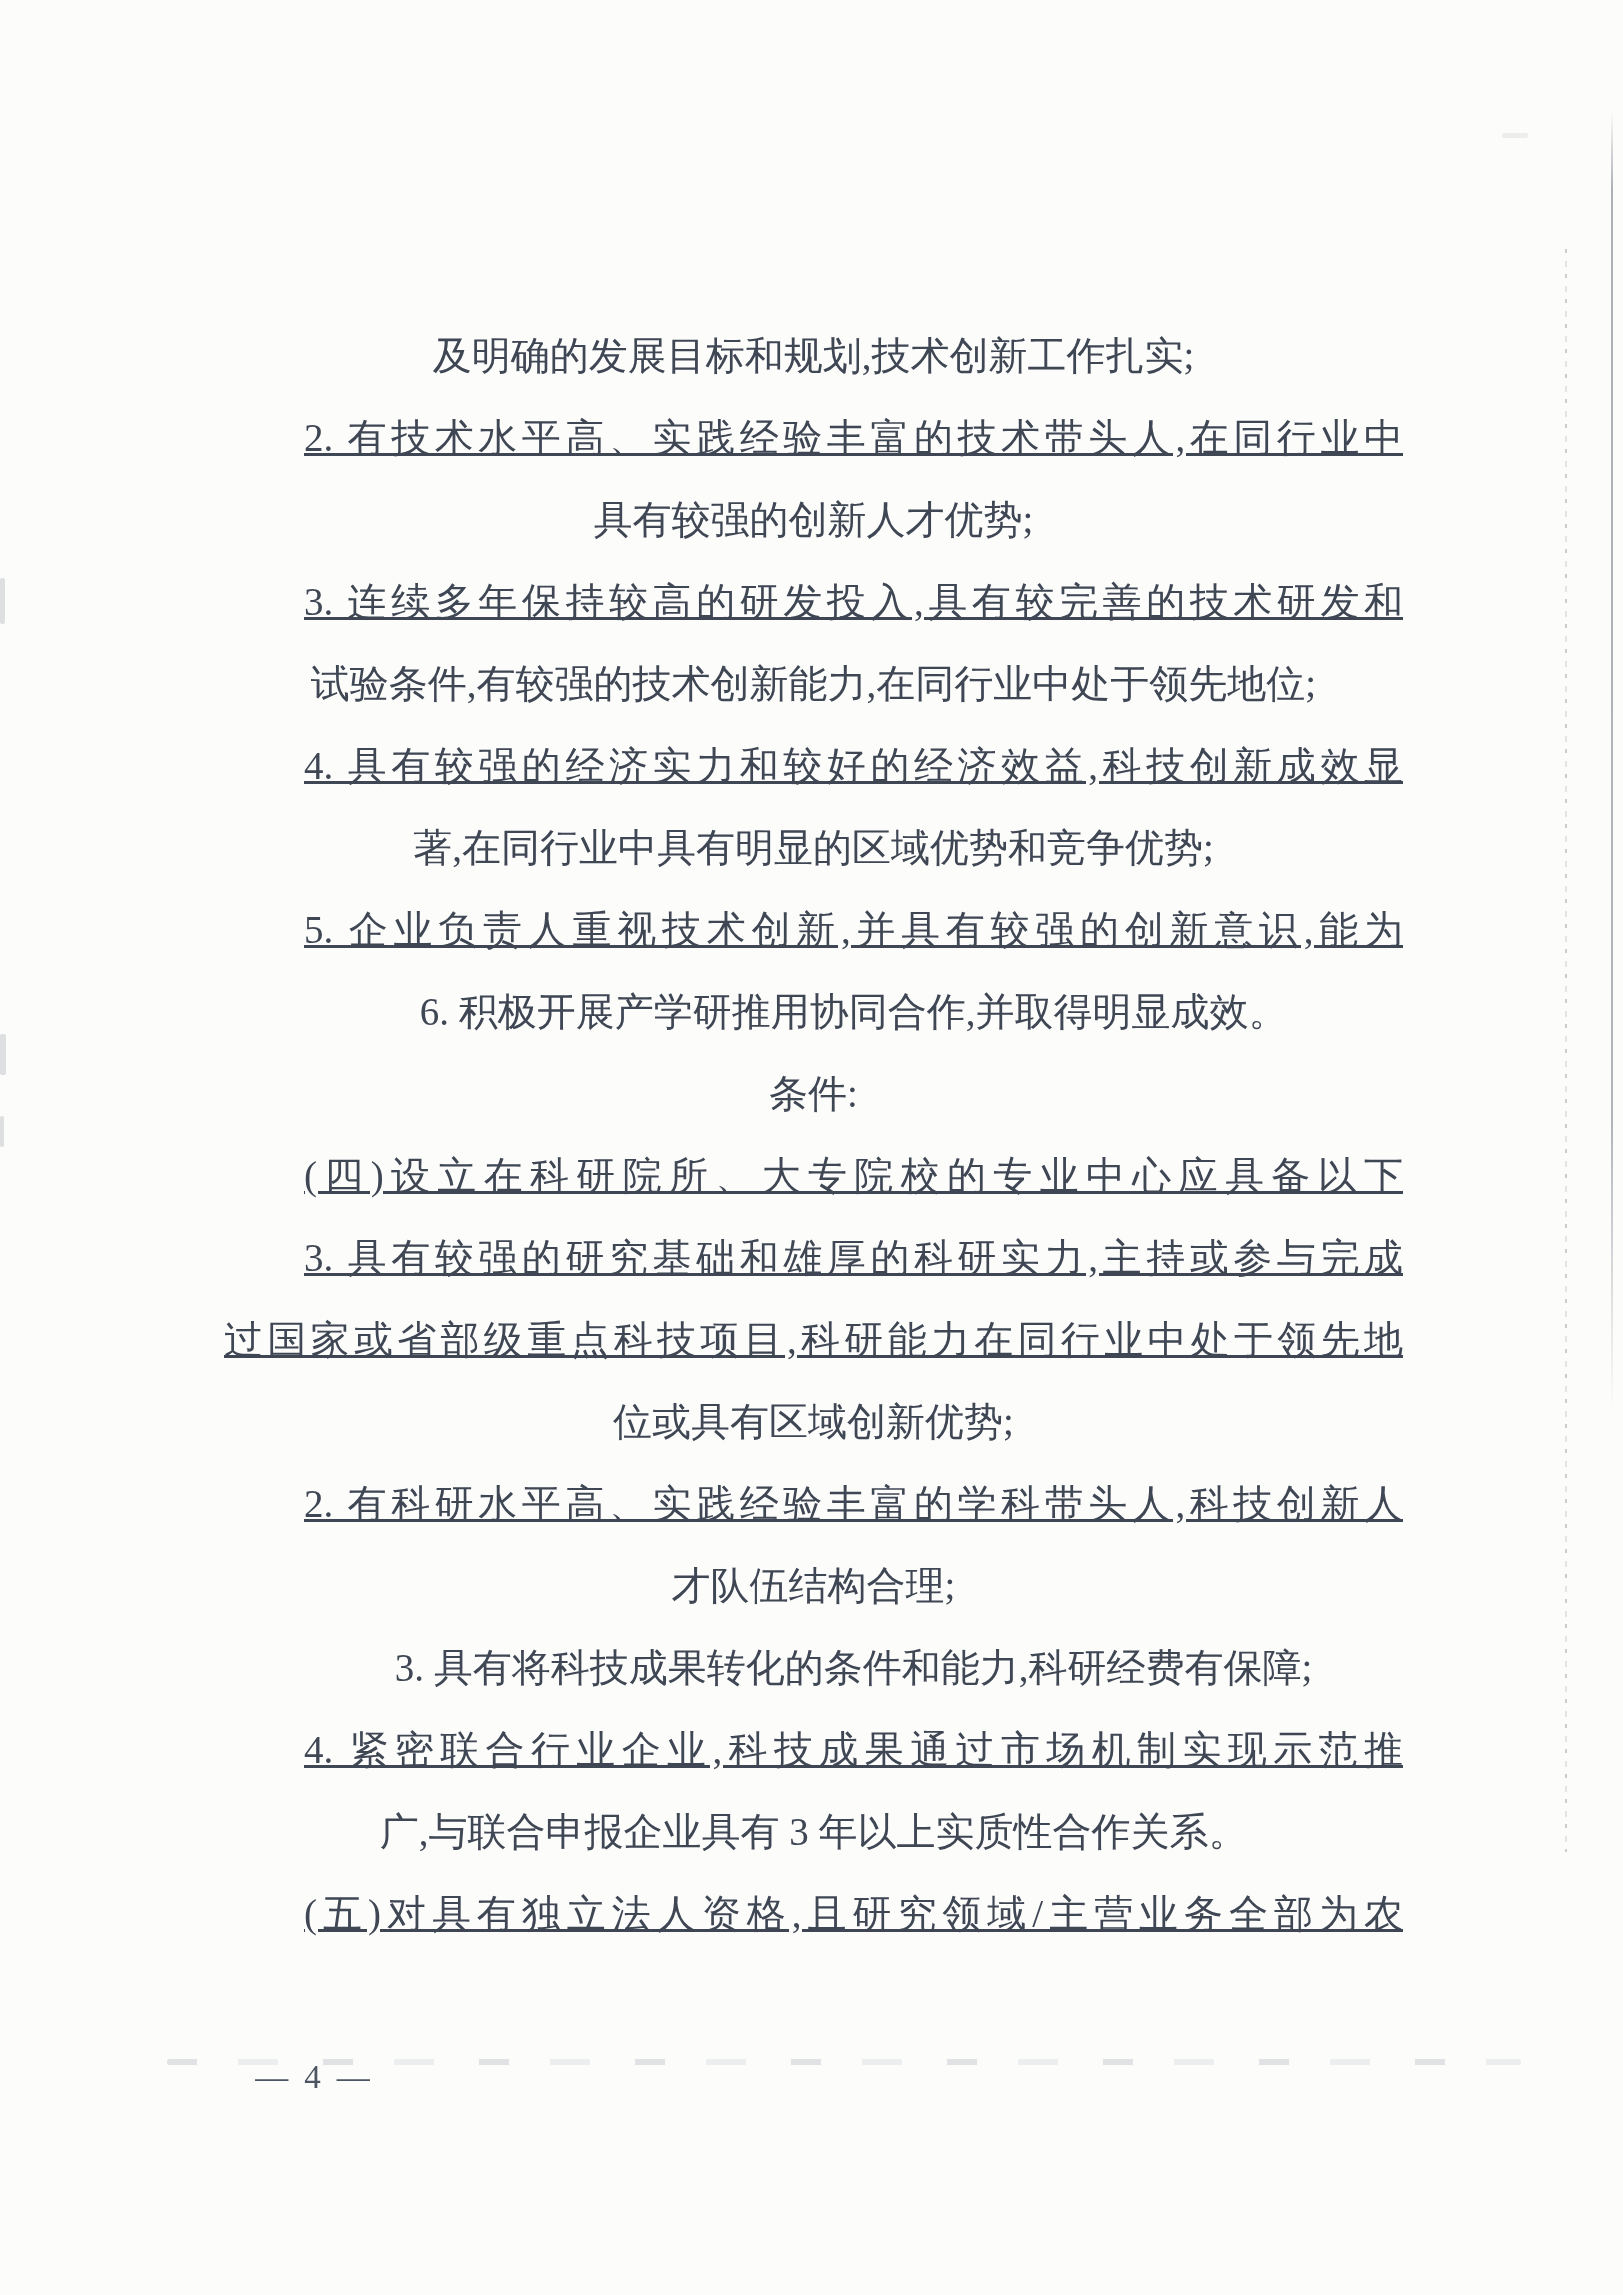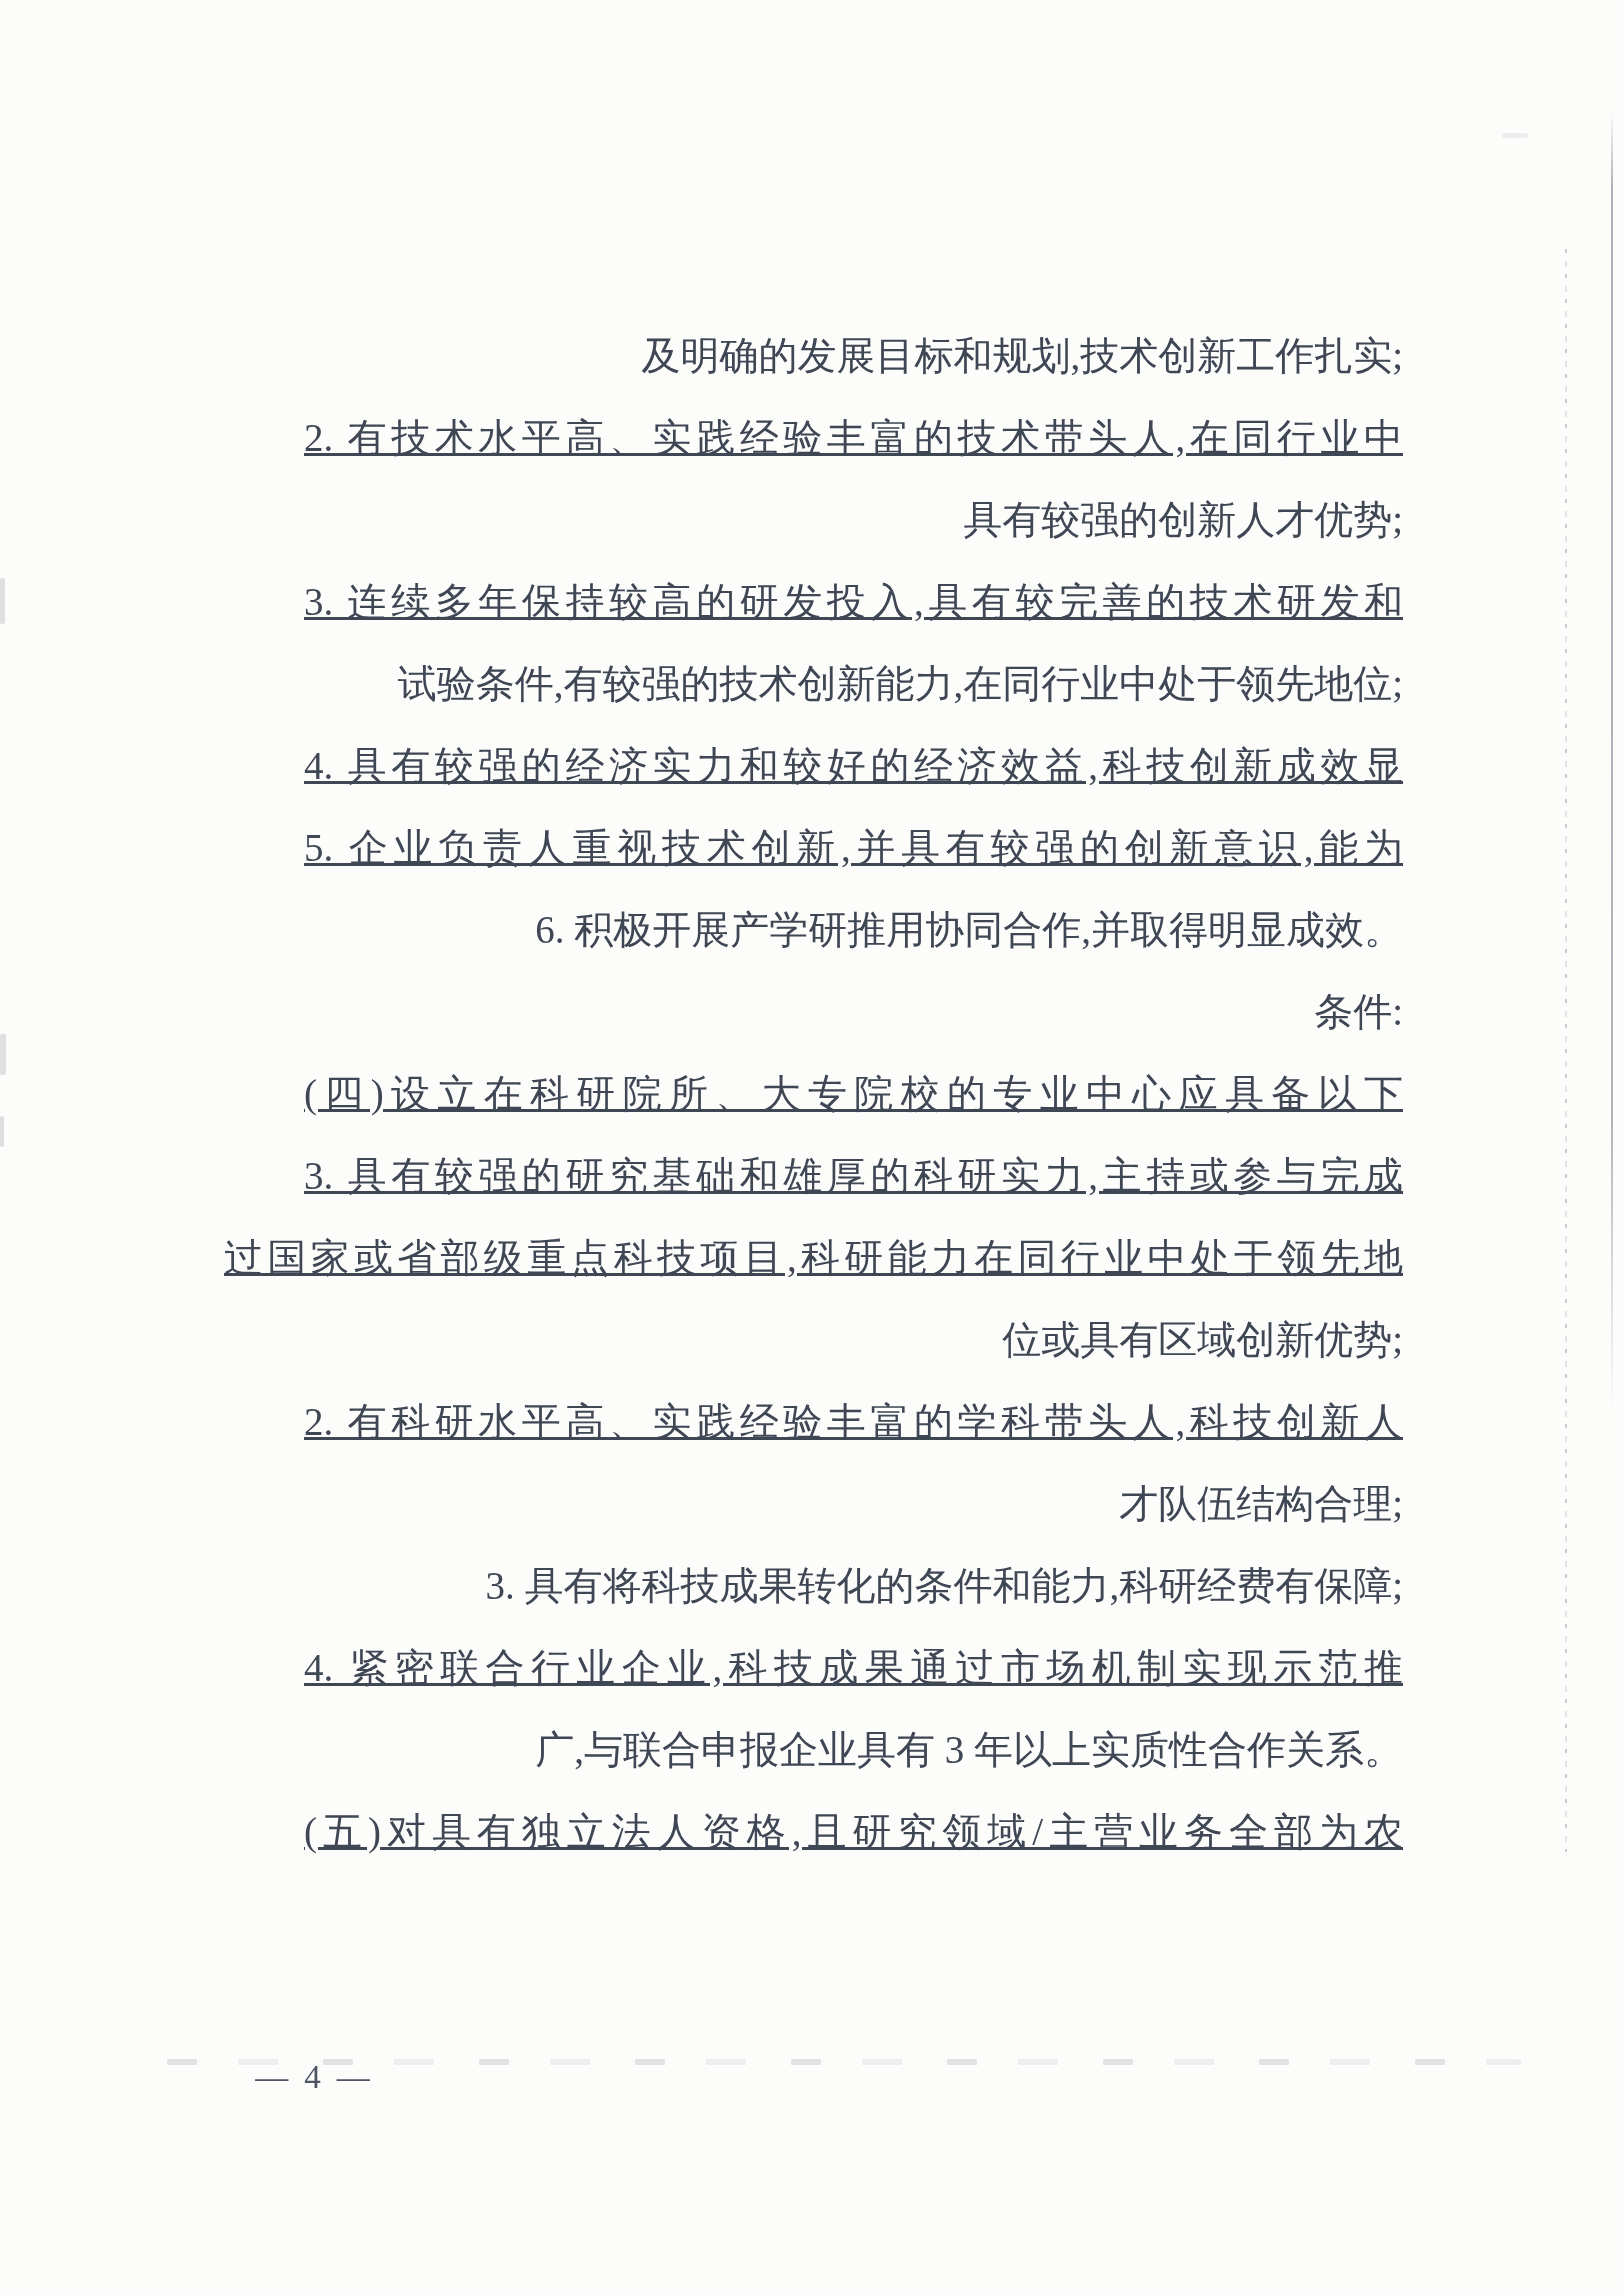--- a/index.html
+++ b/index.html
@@ -20,21 +20,21 @@
     left:224px;top:315px;
     width:1179px;
     color:#3f4654;
     font-size:39px;
     letter-spacing:0px;
   }
   .line{
     height:82px;
     line-height:82px;
     white-space:pre;
-    text-align:right;
+    text-align:center;
   }
   .line.justify{
     white-space:normal;
     text-align:justify;
     text-align-last:justify;
     text-decoration:underline;
   }
   .line.indent{
     text-indent:80px;
   }
@@ -97,20 +97,21 @@
 
 <div class="page">
 
   <div id="text-block">
       <div class="line">及明确的发展目标和规划,技术创新工作扎实;</div>
       <div class="line indent justify">2. 有技术水平高、实践经验丰富的技术带头人,在同行业中</div>
       <div class="line">具有较强的创新人才优势;</div>
       <div class="line indent justify">3. 连续多年保持较高的研发投入,具有较完善的技术研发和</div>
       <div class="line">试验条件,有较强的技术创新能力,在同行业中处于领先地位;</div>
       <div class="line indent justify">4. 具有较强的经济实力和较好的经济效益,科技创新成效显</div>
+      <div class="line">著,在同行业中具有明显的区域优势和竞争优势;</div>
       <div class="line indent justify">5. 企业负责人重视技术创新,并具有较强的创新意识,能为</div>
       <div class="line indent">6. 积极开展产学研推用协同合作,并取得明显成效。</div>
       <div class="line">条件:</div>
       <div class="line indent justify">(四)设立在科研院所、大专院校的专业中心应具备以下</div>
       <div class="line indent justify">3. 具有较强的研究基础和雄厚的科研实力,主持或参与完成</div>
       <div class="line justify">过国家或省部级重点科技项目,科研能力在同行业中处于领先地</div>
       <div class="line">位或具有区域创新优势;</div>
       <div class="line indent justify">2. 有科研水平高、实践经验丰富的学科带头人,科技创新人</div>
       <div class="line">才队伍结构合理;</div>
       <div class="line indent">3. 具有将科技成果转化的条件和能力,科研经费有保障;</div>

